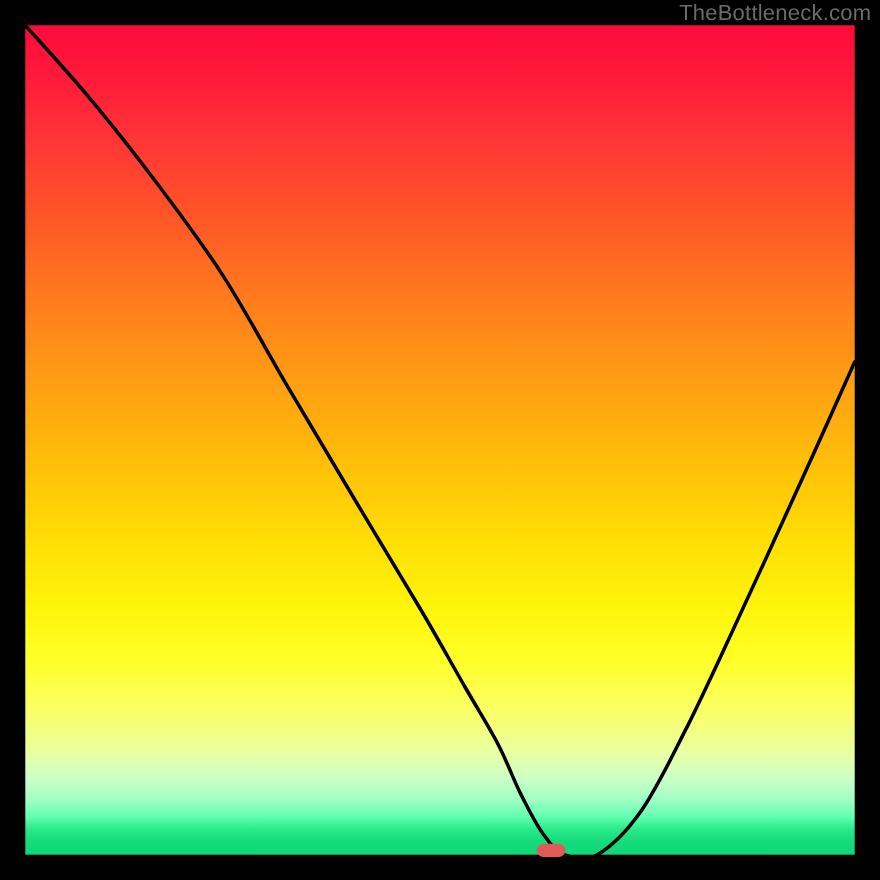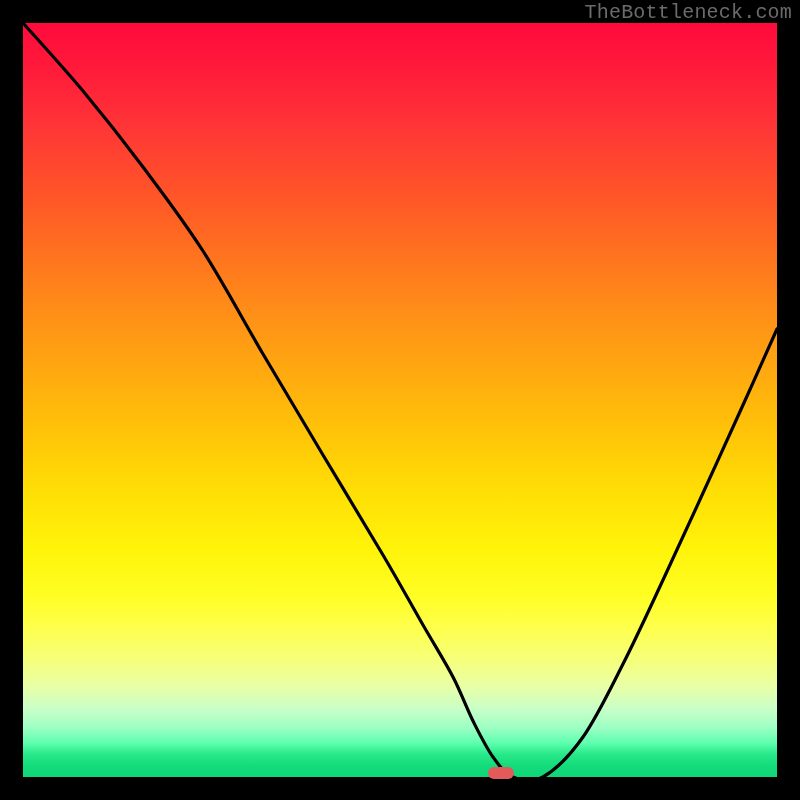--- a/index.html
+++ b/index.html
@@ -60,21 +60,21 @@
     position: absolute;
     width: 26px;
     height: 12px;
     border-radius: 6px;
     background: #e35a5a;
   }
   .watermark {
     position: absolute;
     top: 1px;
     right: 8px;
-    font-family: Liberation Mono, monospace;
+    font-family: Liberation Sans, sans-serif;
     font-size: 20px;
     color: #6b6b6b;
     letter-spacing: 0.2px;
     text-align: right;
   }
 </style>
 </head>
 <body>
 
 <div class="frame">

